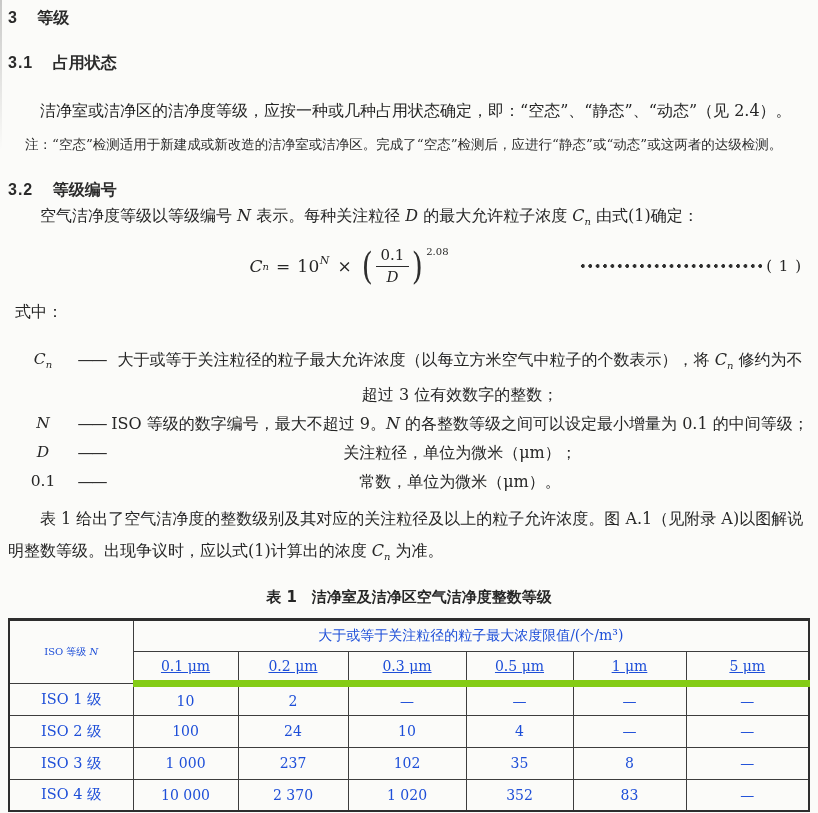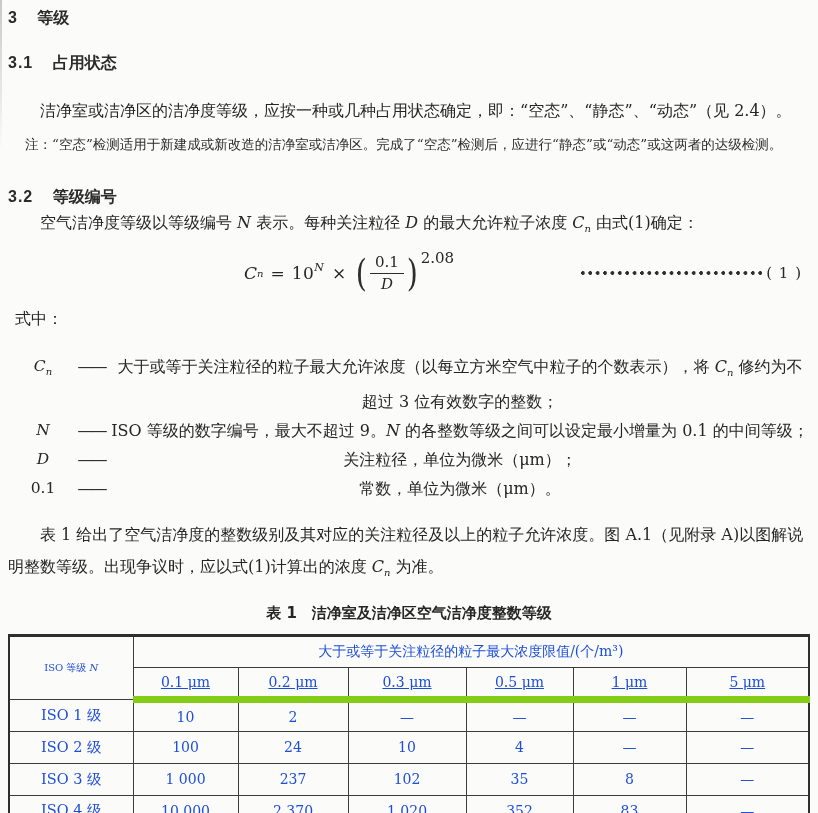--- a/index.html
+++ b/index.html
@@ -18,21 +18,21 @@
     background: linear-gradient(#8a8a8a, rgba(160,160,160,0)); opacity: .45; }
 
   .var { font-family: "DejaVu Serif", serif; font-style: italic; }
   sub { font-size: 10px; }
   sup { font-size: 10px; }
 
   h1, h2 { font-family: Liberation Sans, sans-serif; font-weight: bold; font-size: 16px; color: #2b2b2b; }
   h1 { margin-top: 2px; }
   .h-num { margin-right: 15px; letter-spacing: 1px; }
   h2.sec31 { margin-top: 24px; }
-  h2.sec32 { margin-top: 28px; }
+  h2.sec32 { margin-top: 21px; }
 
   .para { line-height: 30px; text-indent: 2em; }
   .p-occupancy { margin-top: 22px; }
 
   .note { margin-top: 3px; font-size: 13.5px; line-height: 30px;
     padding-left: 39px; text-indent: -22px; color: #2c2c2c; }
 
   .p-intro { }
 
   
@@ -42,37 +42,37 @@
     font-family: "DejaVu Serif", serif; margin-left: -120px; }
   .f-eq { margin: 0 7px; }
   .f-times { margin: 0 8px; }
   .f-base { letter-spacing: .5px; }
   .f-supN { font-size: 11px; position: relative; top: -6px; }
   .paren { font-size: 38px; font-weight: 200; line-height: 44px;
     font-family: "DejaVu Serif", serif; transform: scaleX(.75); color: #2e2e2e; }
   .frac { display: inline-block; text-align: center; font-size: 15px; vertical-align: middle; margin: 0 1px; }
   .frac .num { display: block; padding: 0 5px 2px; border-bottom: 1.4px solid #2c2c2c; }
   .frac .den { display: block; padding-top: 1px; }
-  .f-exp { font-size: 15px; position: relative; top: -15px; margin-left: 1px; }
+  .f-exp { font-size: 10px; position: relative; top: -15px; margin-left: 1px; }
   .f-tail { position: absolute; right: 8px; top: 50%; transform: translateY(-50%);
     display: flex; align-items: center; }
   .dots { width: 184px; height: 6px; margin-right: 2px;
     background-image: radial-gradient(circle at 3px 3px, #2e2e2e 1.7px, rgba(0,0,0,0) 2px);
     background-size: 7.4px 6px; background-repeat: repeat-x; }
   .eq-label { font-size: 15px; letter-spacing: 1px; }
 
   .p-where { margin-top: 5px; margin-left: 7px; line-height: 30px; }
 
   .def-list { margin-top: 18px; text-align: center; }
   .def-item { display: flex; margin-left: 5px; line-height: 29px; }
   .def-term { width: 60px; flex: none; font-size: 15.5px; }
   .def-dash { width: 37px; flex: none; letter-spacing: -2px; }
   .def-text { flex: 1; }
 
-  .p-closing { margin-top: 16px; line-height: 32px; }
+  .p-closing { margin-top: 7px; line-height: 32px; }
 
   .caption { margin-top: 14px; text-align: center;
     font-family: "DejaVu Sans", sans-serif; font-weight: bold; font-size: 15px; }
   .cap-gap { display: inline-block; width: 15px; }
 
   table.cls { border-collapse: collapse; table-layout: fixed;
     width: 800px; margin-top: 11px; font-size: 14px;
     border: 2px solid #2e2e2e; border-top-width: 3px; }
   table.cls td { border: 1px solid #3d3d3d; text-align: center;
     vertical-align: middle; height: 32px; font-weight: normal; color: #1d4ed8; }

